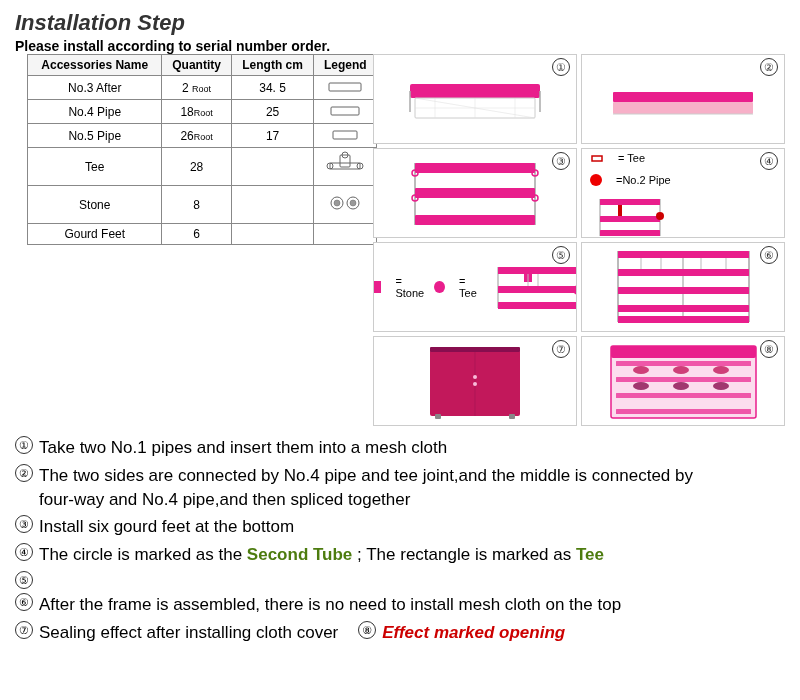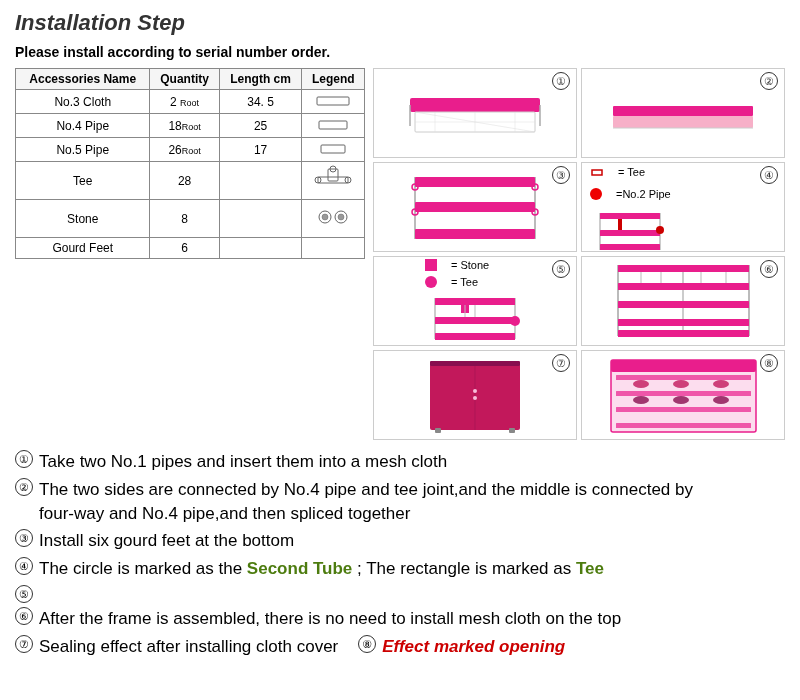--- a/index.html
+++ b/index.html
@@ -10,45 +10,46 @@
       min-height: 700px;
       padding: 10px 15px;
       font-size: 13px;
     }
 
     .title {
       font-style: italic;
       font-size: 22px;
       font-weight: bold;
       color: #333;
-      margin-bottom: 8px;
+      margin-bottom: 2px;
     }
 
     .subtitle {
       font-size: 14px;
       font-weight: bold;
       color: #000;
-      margin-bottom: 8px;
+      margin-bottom: 0;
     }
 
     .main-layout {
       display: flex;
       gap: 8px;
     }
 
     
     .left-section {
       width: 350px;
       flex-shrink: 0;
     }
 
     .parts-table {
       border-collapse: collapse;
       width: 100%;
       border: 1px solid #888;
+      margin-left: 12px;
     }
 
     .parts-table th, .parts-table td {
       border: 1px solid #888;
       padding: 3px 6px;
       text-align: center;
       font-size: 12px;
     }
 
     .parts-table th {
@@ -180,21 +181,21 @@
       <thead>
         <tr>
           <th>Accessories Name</th>
           <th>Quantity</th>
           <th>Length cm</th>
           <th>Legend</th>
         </tr>
       </thead>
       <tbody>
         <tr>
-          <td>No.3 Cloth</td>
+          <td>No.3 After</td>
           <td>2 <span class="root-sub">Root</span></td>
           <td>34. 5</td>
           <td>
             <svg width="40" height="14">
                 <rect x="4" y="4" width="32" height="8" rx="1" fill="none" stroke="#666" stroke-width="1"></rect>
               </svg>
           </td>
         </tr>
         <tr>
           <td>No.4 Pipe</td>
@@ -329,21 +330,21 @@
 
           <rect x="28" y="11" width="4" height="11" fill="#cc0000"></rect>
 
           <circle cx="70" cy="22" r="4" fill="#cc0000"></circle>
         </svg>
       </div>
     </div>
 
     <div class="diagram-cell">
       <span class="step-num"><span class="step-circle">⑤</span></span>
-      <div style="display:flex; flex-direction:column; gap:5px; padding:5px 8px; font-size:11px;">
+      <div style="display:flex; flex-direction:row; gap:5px; padding:5px 8px; font-size:11px;">
         <div class="legend-item">
           <span class="sq-pink"></span>
           <span>= Stone</span>
         </div>
         <div class="legend-item">
           <span class="circ-pink"></span>
           <span>= Tee</span>
         </div>
 
         <svg width="100" height="50">

